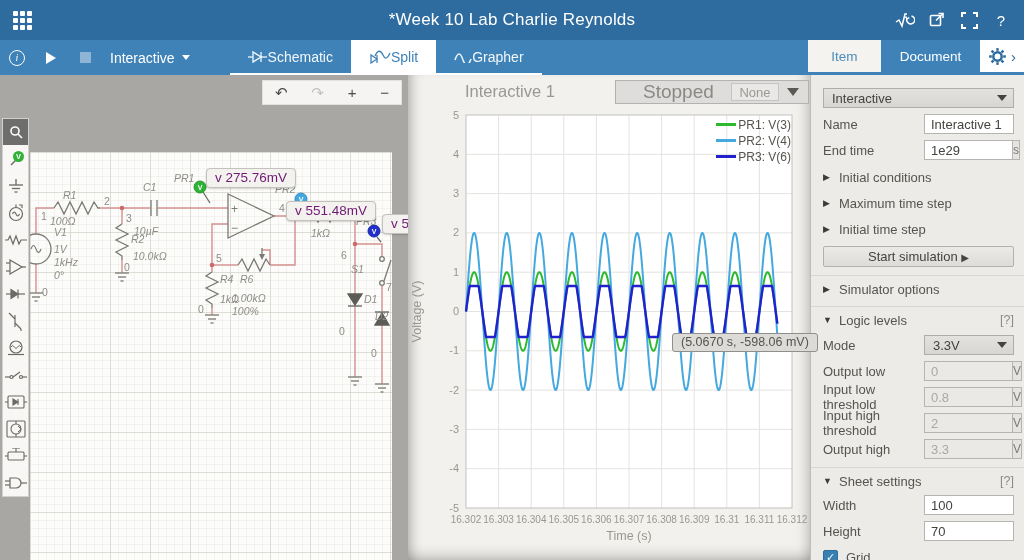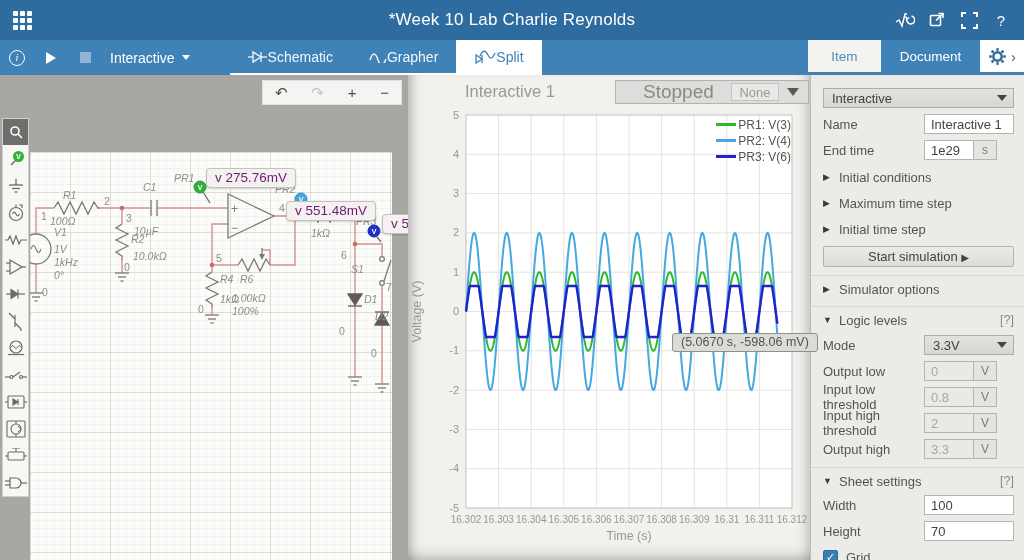--- a/index.html
+++ b/index.html
@@ -74,21 +74,21 @@
 
   
   .inspector { width:214px; background:#ecebe8; border-left:1px solid #bdbcb9; padding:10px 10px 0 12px; font-size:13px; color:#55544f; overflow:hidden; }
   .insp-row { display:flex; align-items:center; height:20px; margin-top:6px; }
   .insp-row > label { flex:1; }
   .sel-box { position:relative; height:20px; background:linear-gradient(#e3e2df,#d7d6d3); border:1px solid #aeada9; display:flex; align-items:center; padding:0 22px 0 8px; color:#44433f; cursor:pointer; }
   .sel-box .sel-caret { position:absolute; right:6px; width:0; height:0; border-left:5px solid transparent; border-right:5px solid transparent; border-top:6px solid #44433f; }
   .sel-full { margin-top:3px; }
   .txt-input { height:20px; border:1px solid #b5b4b0; background:#fff; color:#44433f; font-size:13px; font-family:inherit; padding:0 6px; width:90px; }
   .w-unit { display:flex; width:90px; }
-  .w-unit .txt-input { width:49px; border-right:none; }
+  .w-unit .txt-input { width:88px; border-right:none; }
   .unit-box { width:24px; height:20px; background:#e5e4e1; border:1px solid #b5b4b0; display:flex; align-items:center; justify-content:center; color:#7c7b76; font-size:12px; }
   .txt-input:disabled { background:#eae9e6; color:#a9a8a3; }
   .sect { display:flex; align-items:center; height:18px; margin-top:8px; cursor:pointer; }
   .sect .tri { font-size:9px; color:#3c3b38; width:16px; }
   .sect .help { margin-left:auto; color:#8b8a85; font-size:12.5px; cursor:pointer; }
   .start-btn { margin-top:8px; width:100%; height:21px; background:linear-gradient(#eceae7,#dddcd9); border:1px solid #b2b1ad; border-radius:2px; font-size:13px; color:#44433f; font-family:inherit; cursor:pointer; }
   .start-btn .arr { font-size:10px; }
   .divider { border:none; border-top:1px solid #d8d7d3; margin:8px -10px 0 -12px; }
   .mode-sel { width:90px; }
   .check-row { display:flex; align-items:center; height:16px; margin-top:8px; }
@@ -165,35 +165,35 @@
         <svg width="20" height="14" viewBox="0 0 20 14">
           <g fill="none" stroke="#f2f7fb" stroke-width="1.3">
             <line x1="0" y1="7" x2="5" y2="7"></line>
               <polygon points="5,2 5,12 13,7" fill="none"></polygon>
             <line x1="13" y1="2" x2="13" y2="12"></line>
               <line x1="13" y1="7" x2="19" y2="7"></line>
           </g>
         </svg>
         <span>Schematic</span>
       </div>
-      <div class="doc-tab">
-        <svg width="18" height="12" viewBox="0 0 18 12">
-          <path d="M1,9 q4,-12 8,0 q4,10 8,-1" fill="none" stroke="#f2f7fb" stroke-width="1.5"></path>
-        </svg>
-        <span>Grapher</span>
-      </div>
       <div class="doc-tab active">
         <svg width="22" height="14" viewBox="0 0 22 14">
           <g fill="none" stroke="#3e82b8" stroke-width="1.3">
             <polygon points="2,5 2,13 8,9"></polygon>
               <line x1="8" y1="5" x2="8" y2="13"></line>
             <path d="M6,6 q4,-9 8,-1 q3,7 7,-2"></path>
           </g>
         </svg>
         <span>Split</span>
+      </div>
+      <div class="doc-tab">
+        <svg width="18" height="12" viewBox="0 0 18 12">
+          <path d="M1,9 q4,-12 8,0 q4,10 8,-1" fill="none" stroke="#f2f7fb" stroke-width="1.5"></path>
+        </svg>
+        <span>Grapher</span>
       </div>
     </div>
     <div class="panel-tabs">
       <div class="panel-tab item">Item</div>
       <div class="panel-tab doc">Document</div>
       <div class="panel-gear">
         <svg width="19" height="19" viewBox="0 0 20 20">
           <g stroke="#2e6b9e" stroke-width="2.6" fill="none">
             <circle cx="10" cy="10" r="4.4"></circle>
             <line x1="10" y1="1.2" x2="10" y2="4"></line>

